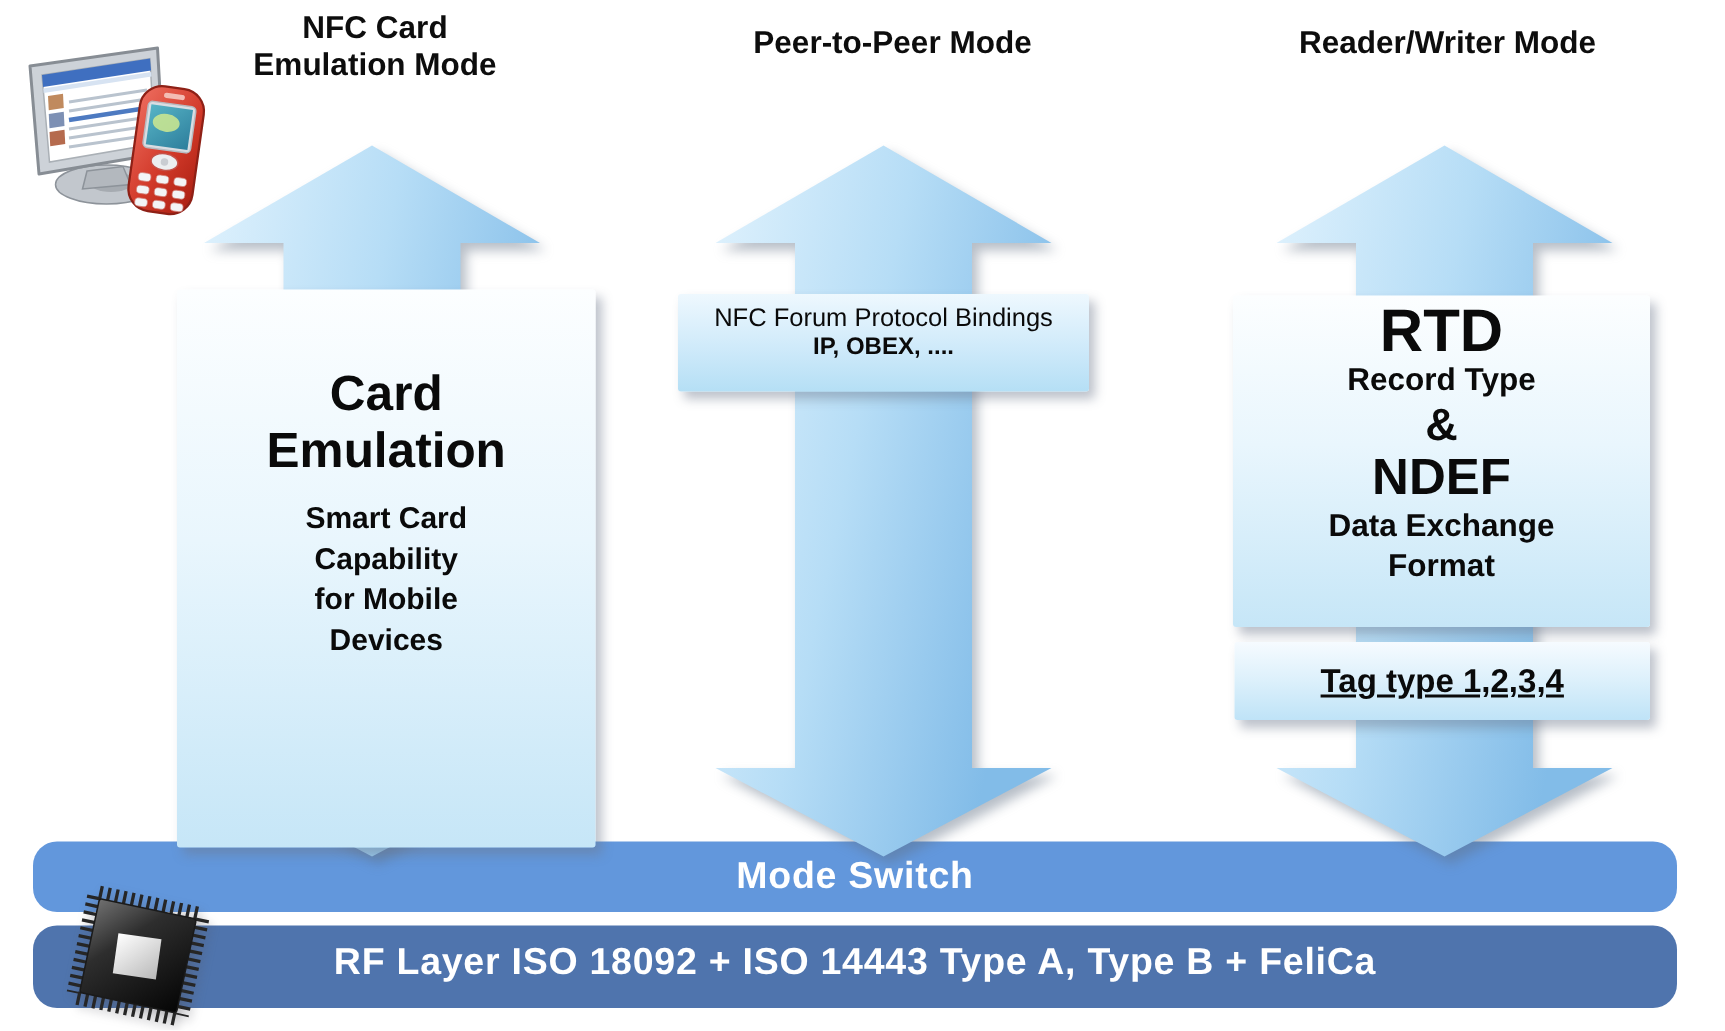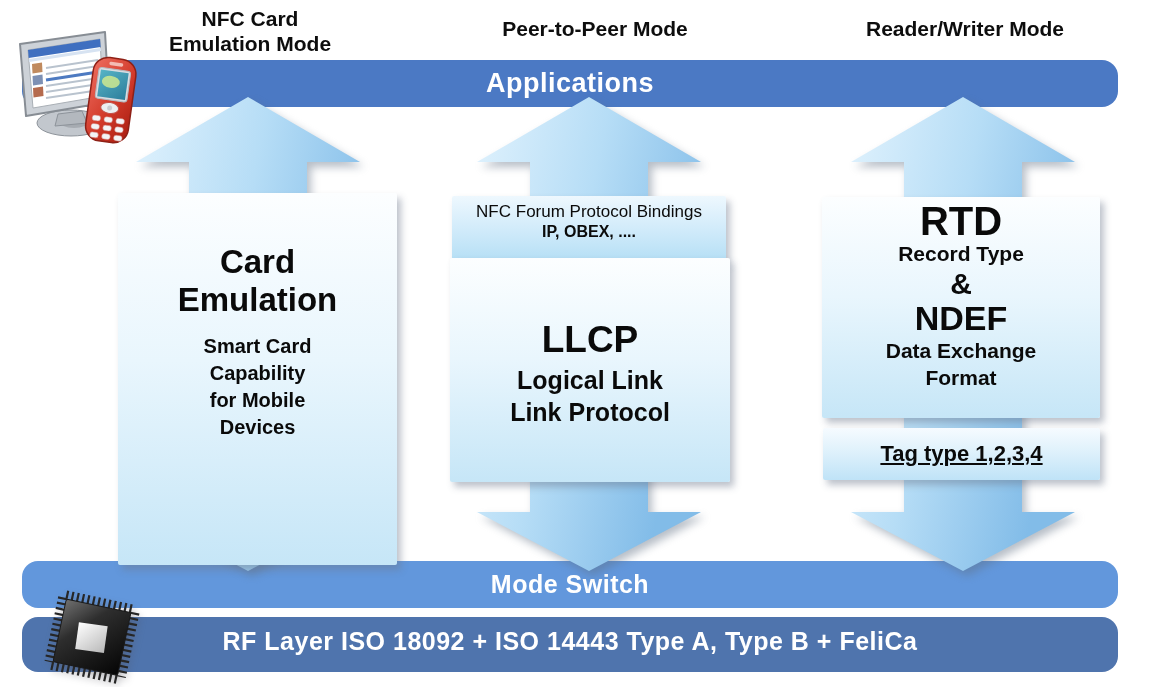--- a/index.html
+++ b/index.html
@@ -59,21 +59,20 @@
     <div>Peer-to-Peer Mode</div>
   </div>
   <div class="col-label" id="label-card">
     <div>NFC Card</div>
     <div>Emulation Mode</div>
   </div>
   <div class="col-label" id="label-rw">
     <div>Reader/Writer Mode</div>
   </div>
 
-  <div class="bar" id="apps-bar">Applications</div>
   <div class="bar" id="modeswitch-bar">Mode Switch</div>
   <div class="bar" id="rf-bar">RF Layer ISO 18092 + ISO 14443 Type A, Type B + FeliCa</div>
 
   <svg class="arrow" id="arrow-left" width="230" height="492" viewBox="0 0 230 492">
     <defs>
       <linearGradient id="ag1" x1="0" y1="0" x2="1" y2="0.45">
         <stop offset="0" stop-color="#e0f2fd"></stop>
           <stop offset="0.5" stop-color="#b6ddf6"></stop>
         <stop offset="1" stop-color="#82bce8"></stop>
       </linearGradient>
@@ -112,27 +111,20 @@
       <div>for Mobile</div>
       <div>Devices</div>
     </div>
   </div>
 
   <div class="panel" id="nfcforum-box">
     <div class="nfcforum-line1">NFC Forum Protocol Bindings</div>
     <div class="nfcforum-line2">IP, OBEX, ....</div>
   </div>
 
-  <div class="panel" id="llcp-box">
-    <div class="llcp-title">LLCP</div>
-    <div class="llcp-desc">
-      <div>Logical Link</div>
-      <div>Link Protocol</div>
-    </div>
-  </div>
 
   <div class="panel" id="rtd-box">
     <div class="rtd-title">RTD</div>
     <div class="rtd-sub">Record Type</div>
     <div class="rtd-amp">&amp;</div>
     <div class="ndef-title">NDEF</div>
     <div class="rtd-sub">Data Exchange</div>
     <div class="rtd-sub">Format</div>
   </div>
 

